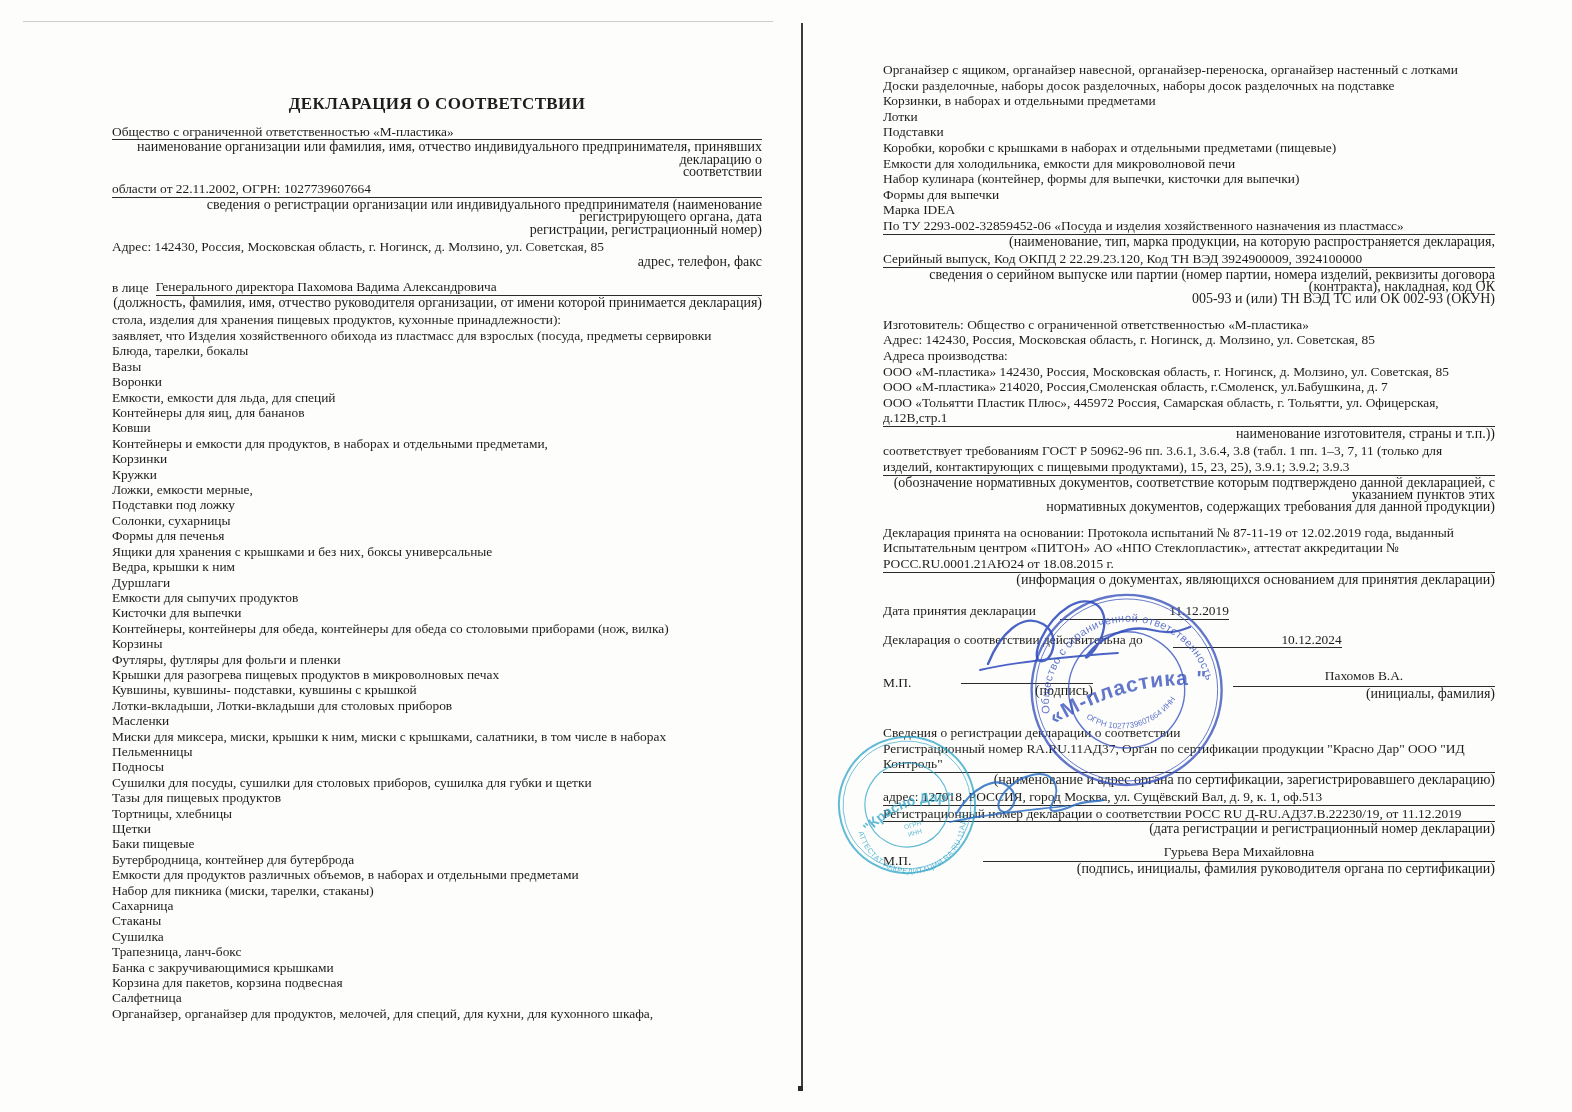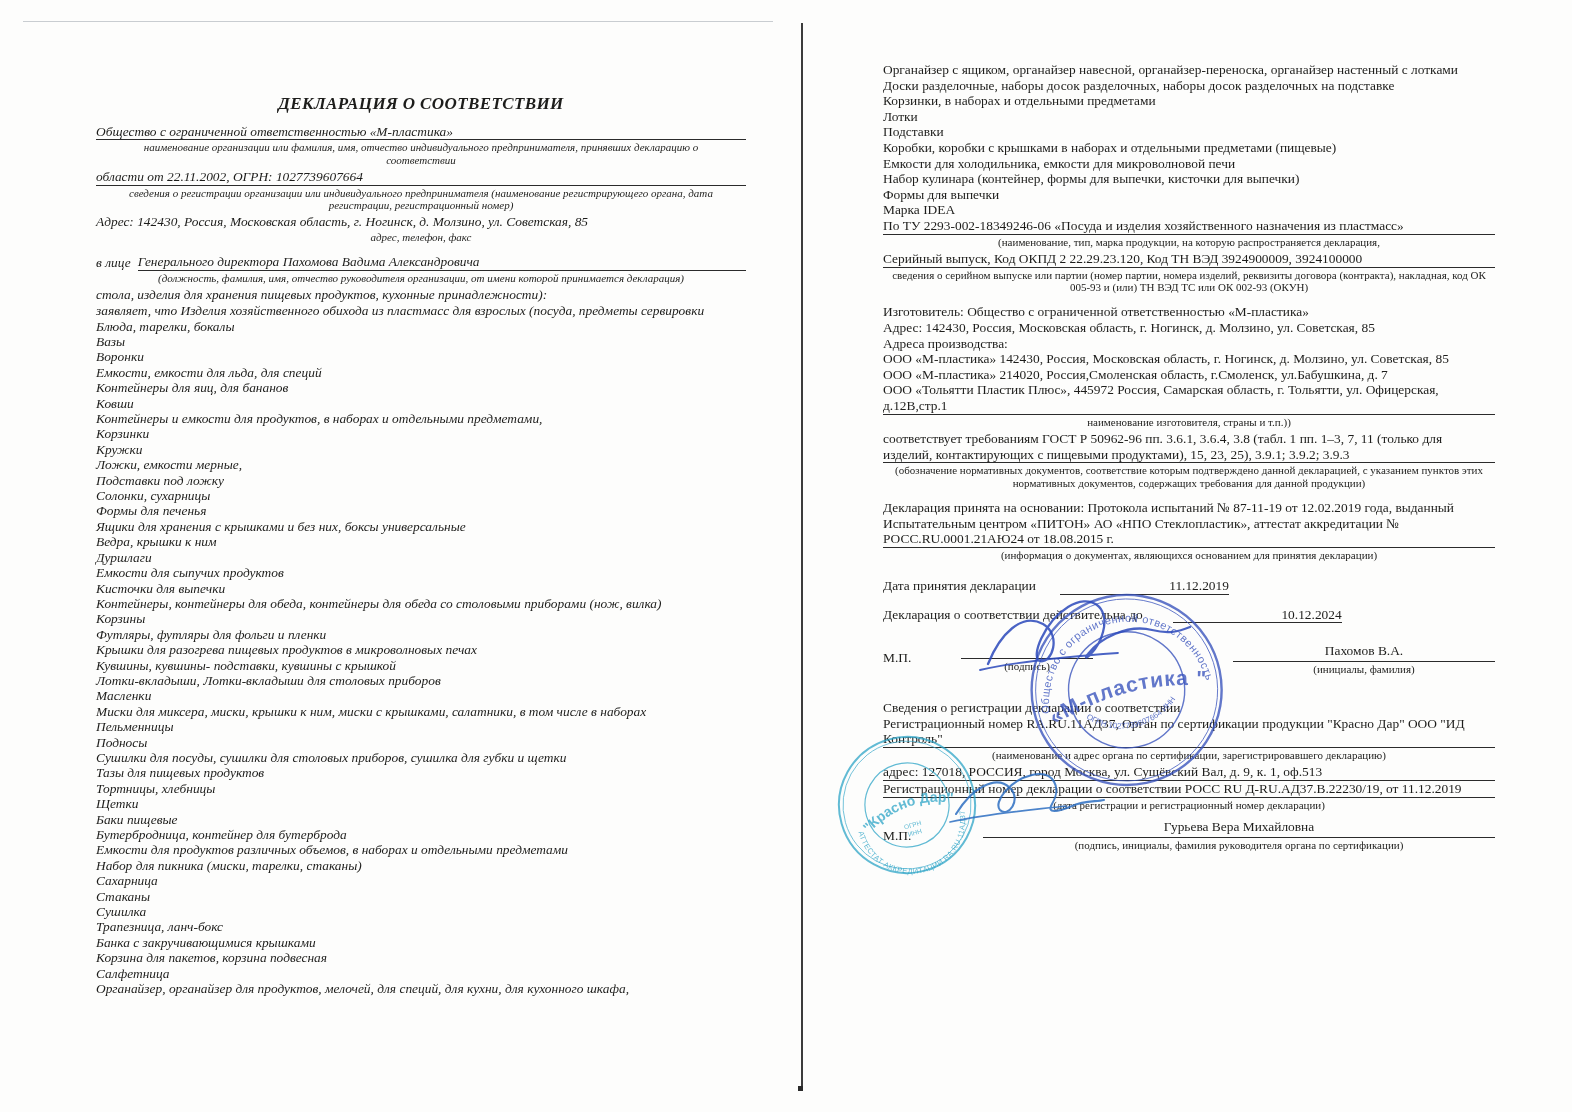--- a/index.html
+++ b/index.html
@@ -5,26 +5,26 @@
   html,body{margin:0;padding:0;}
   body{width:1572px;height:1112px;background:#ffffff;}
   .canvas{position:relative;width:1572px;height:1112px;background:#fdfdfc;overflow:hidden;
           font-family:"Liberation Serif","DejaVu Serif",serif;color:#1d1d1b;}
   
   .scan-topline{position:absolute;left:23px;top:21px;width:750px;height:1px;background:#c9cdd1;}
   .gutter{position:absolute;left:801px;top:23px;width:2px;height:1066px;background:#3c3c3c;}
   .gutter-dot{position:absolute;left:798px;top:1086px;width:5px;height:5px;background:#2a2a2a;}
   
   .page{position:absolute;font-size:13.4px;line-height:15.6px;}
-  .page-left{left:96px;top:96px;width:650px;font-style:italic;}
+  .page-left{left:112px;top:96px;width:650px;}
   .page-right{left:883px;top:62px;width:612px;}
   .title{font-size:17px;font-weight:bold;text-align:center;letter-spacing:.4px;margin:0 0 12px 0;}
   .line{white-space:nowrap;}
   .u{border-bottom:1.2px solid #2b2b2b;}
-  .hint{font-size:11px;line-height:12.4px;text-align:center;white-space:pre-line;margin:1px 0 3px 0;}
+  .hint{font-size:14px;line-height:12.4px;text-align:right;white-space:pre-line;margin:1px 0 3px 0;}
   .plist{white-space:pre-line;}
   .page-left .plist{line-height:15.4px;}
   .row{display:flex;align-items:center;}
   .ufill{flex:1;margin-left:7px;border-bottom:1.2px solid #2b2b2b;white-space:nowrap;}
   .fieldrow{display:flex;align-items:baseline;text-align:right;}
   .uval{display:inline-block;min-width:163px;border-bottom:1.2px solid #2b2b2b;padding-left:6px;white-space:nowrap;}
   .uval.d1{margin-left:24px;}
   .uval.d2{margin-left:30px;}
   .g6{height:6px;} .g8{height:8px;} .g12{height:12px;} .g14{height:14px;}
   .mprow{display:flex;margin-top:20px;margin-bottom:16px;}
@@ -119,21 +119,21 @@
     <div class="plist">Органайзер с ящиком, органайзер навесной, органайзер-переноска, органайзер настенный с лотками
 Доски разделочные, наборы досок разделочных, наборы досок разделочных на подставке
 Корзинки, в наборах и отдельными предметами
 Лотки
 Подставки
 Коробки, коробки с крышками в наборах и отдельными предметами (пищевые)
 Емкости для холодильника, емкости для микроволновой печи
 Набор кулинара (контейнер, формы для выпечки, кисточки для выпечки)
 Формы для выпечки
 Марка IDEA</div>
-    <div class="line u">По ТУ 2293-002-18349246-06 «Посуда и изделия хозяйственного назначения из пластмасс»</div>
+    <div class="line u">По ТУ 2293-002-32859452-06 «Посуда и изделия хозяйственного назначения из пластмасс»</div>
     <div class="hint">(наименование, тип, марка продукции, на которую распространяется декларация,</div>
     <div class="line u">Серийный выпуск, Код ОКПД 2 22.29.23.120, Код ТН ВЭД 3924900009, 3924100000</div>
     <div class="hint">сведения о серийном выпуске или партии (номер партии, номера изделий, реквизиты договора (контракта), накладная, код ОК
 005-93 и (или) ТН ВЭД ТС или ОК 002-93 (ОКУН)</div>
     <div class="g8"></div>
     <div class="plist">Изготовитель: Общество с ограниченной ответственностью «М-пластика»
 Адрес: 142430, Россия, Московская область, г. Ногинск, д. Молзино, ул. Советская, 85
 Адреса производства:
 ООО «М-пластика» 142430, Россия, Московская область, г. Ногинск, д. Молзино, ул. Советская, 85
 ООО «М-пластика»  214020, Россия,Смоленская область, г.Смоленск, ул.Бабушкина, д. 7

